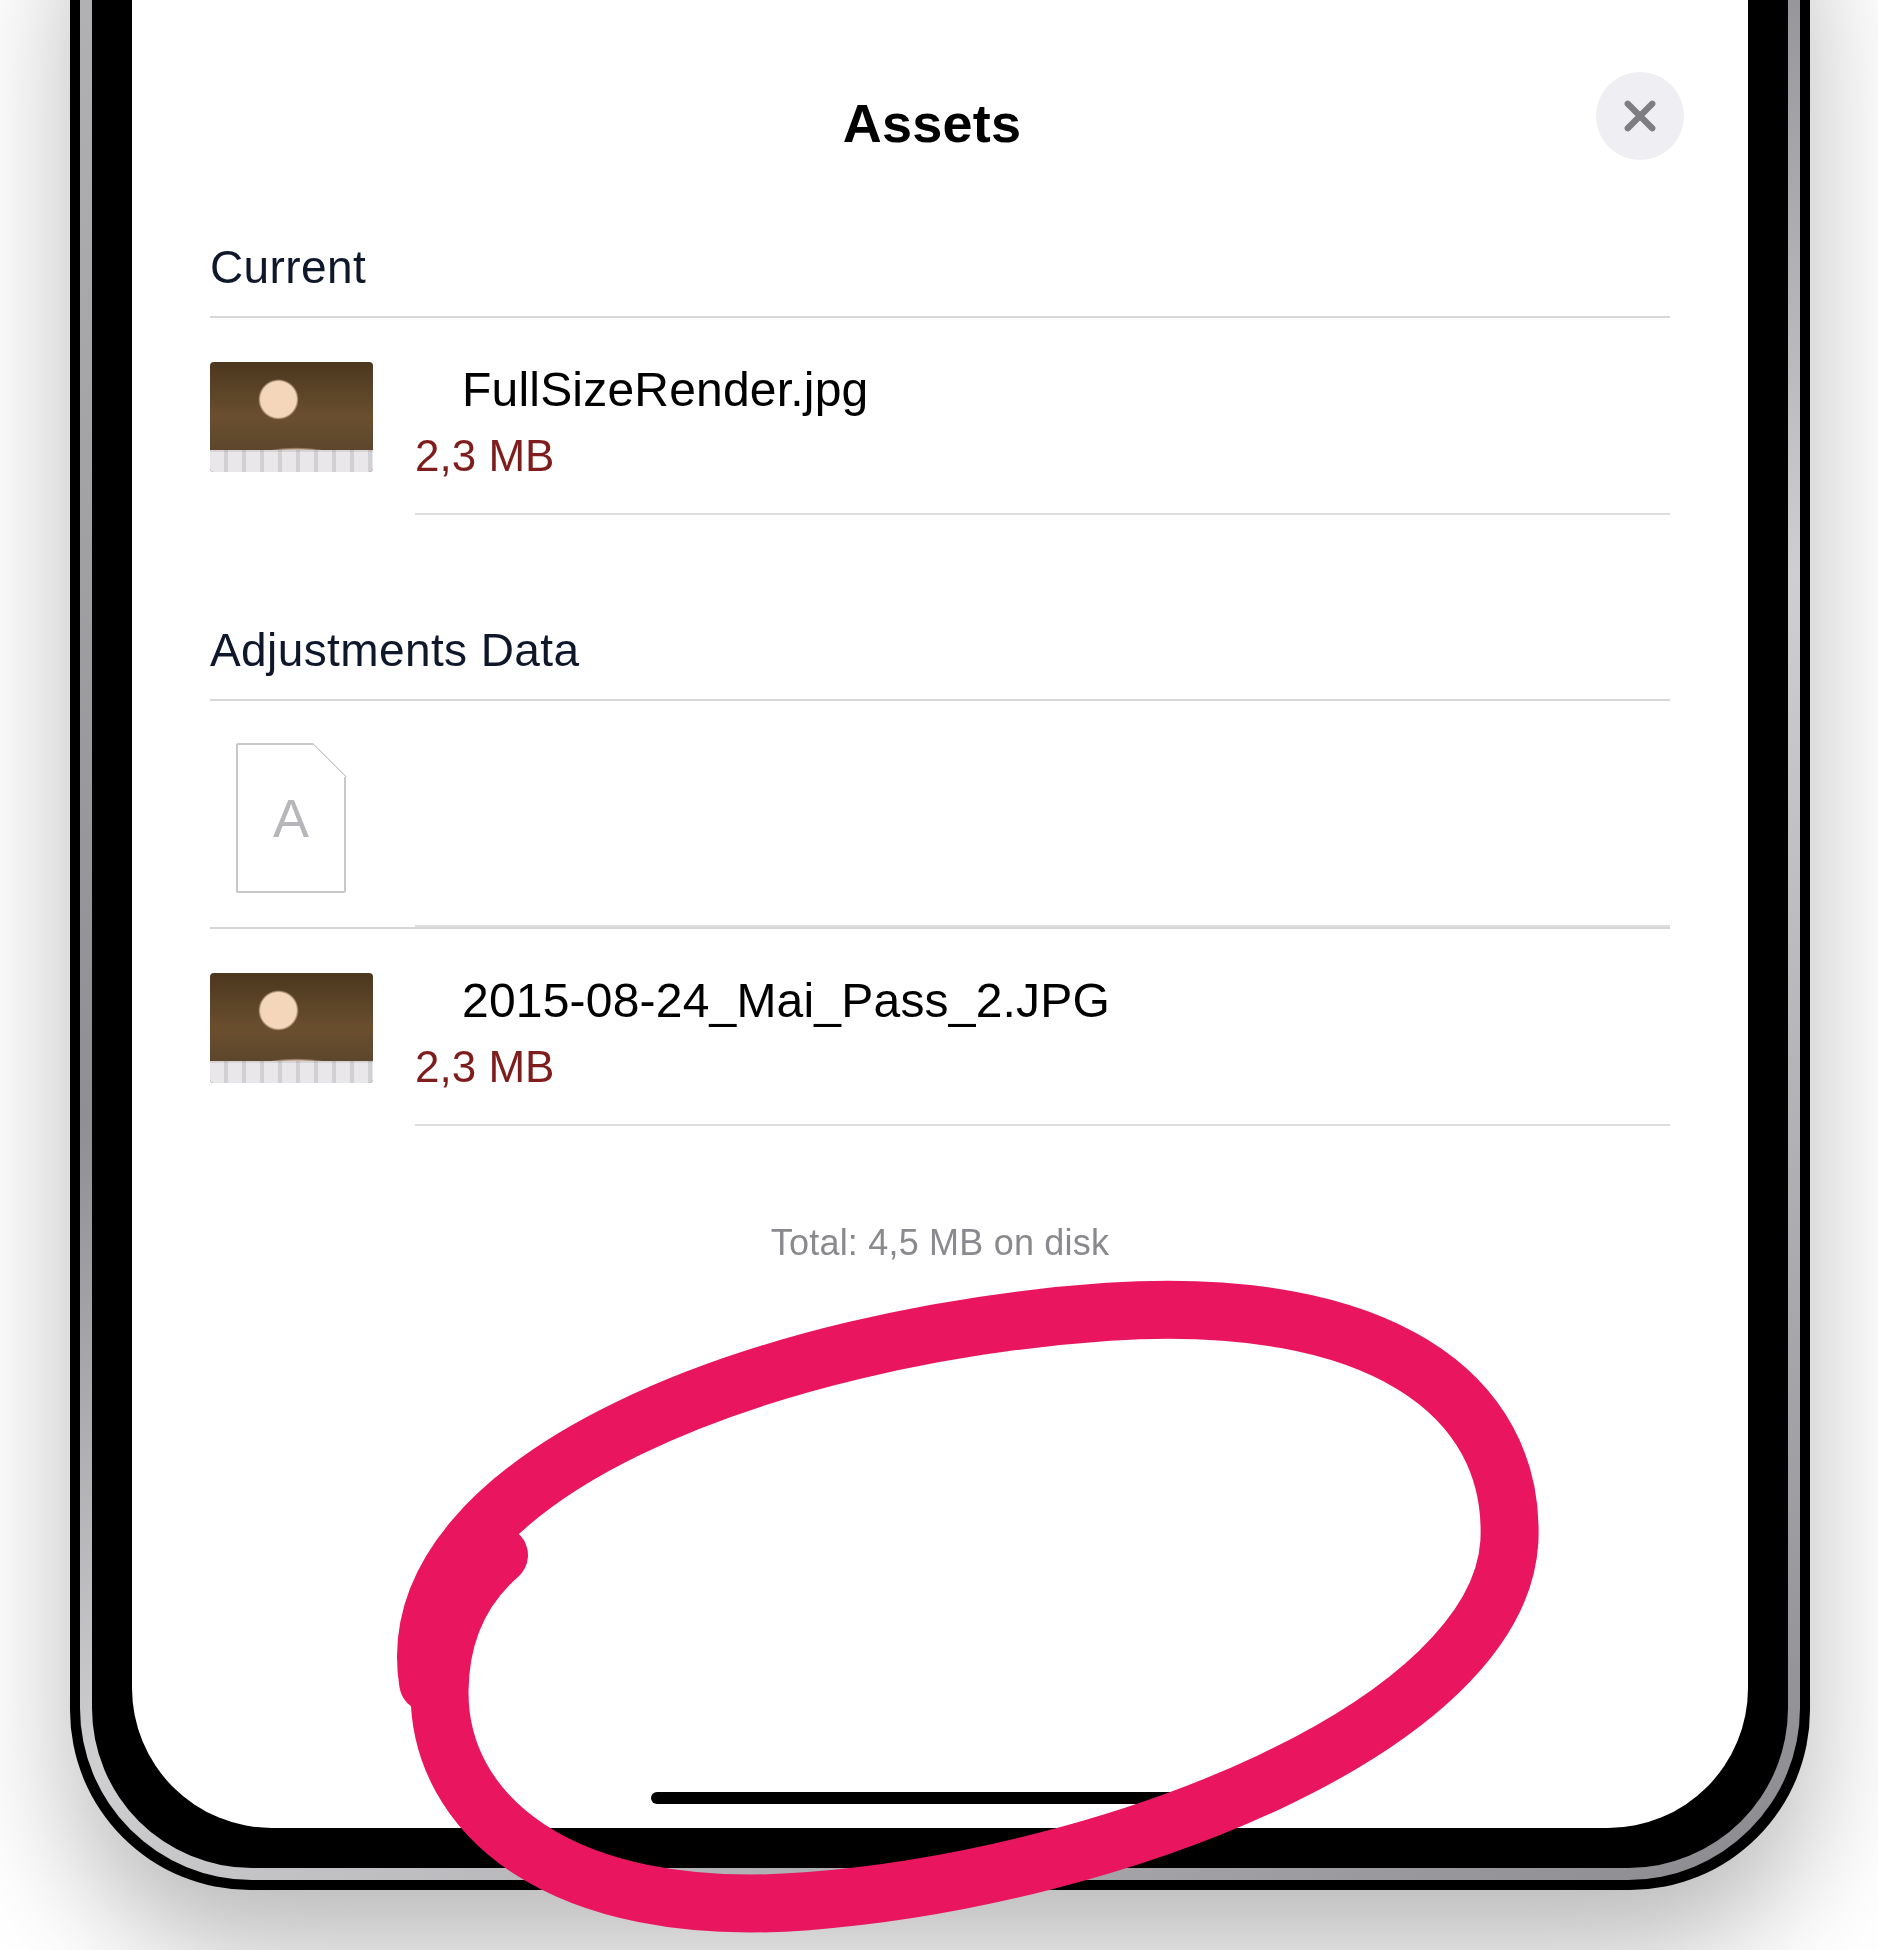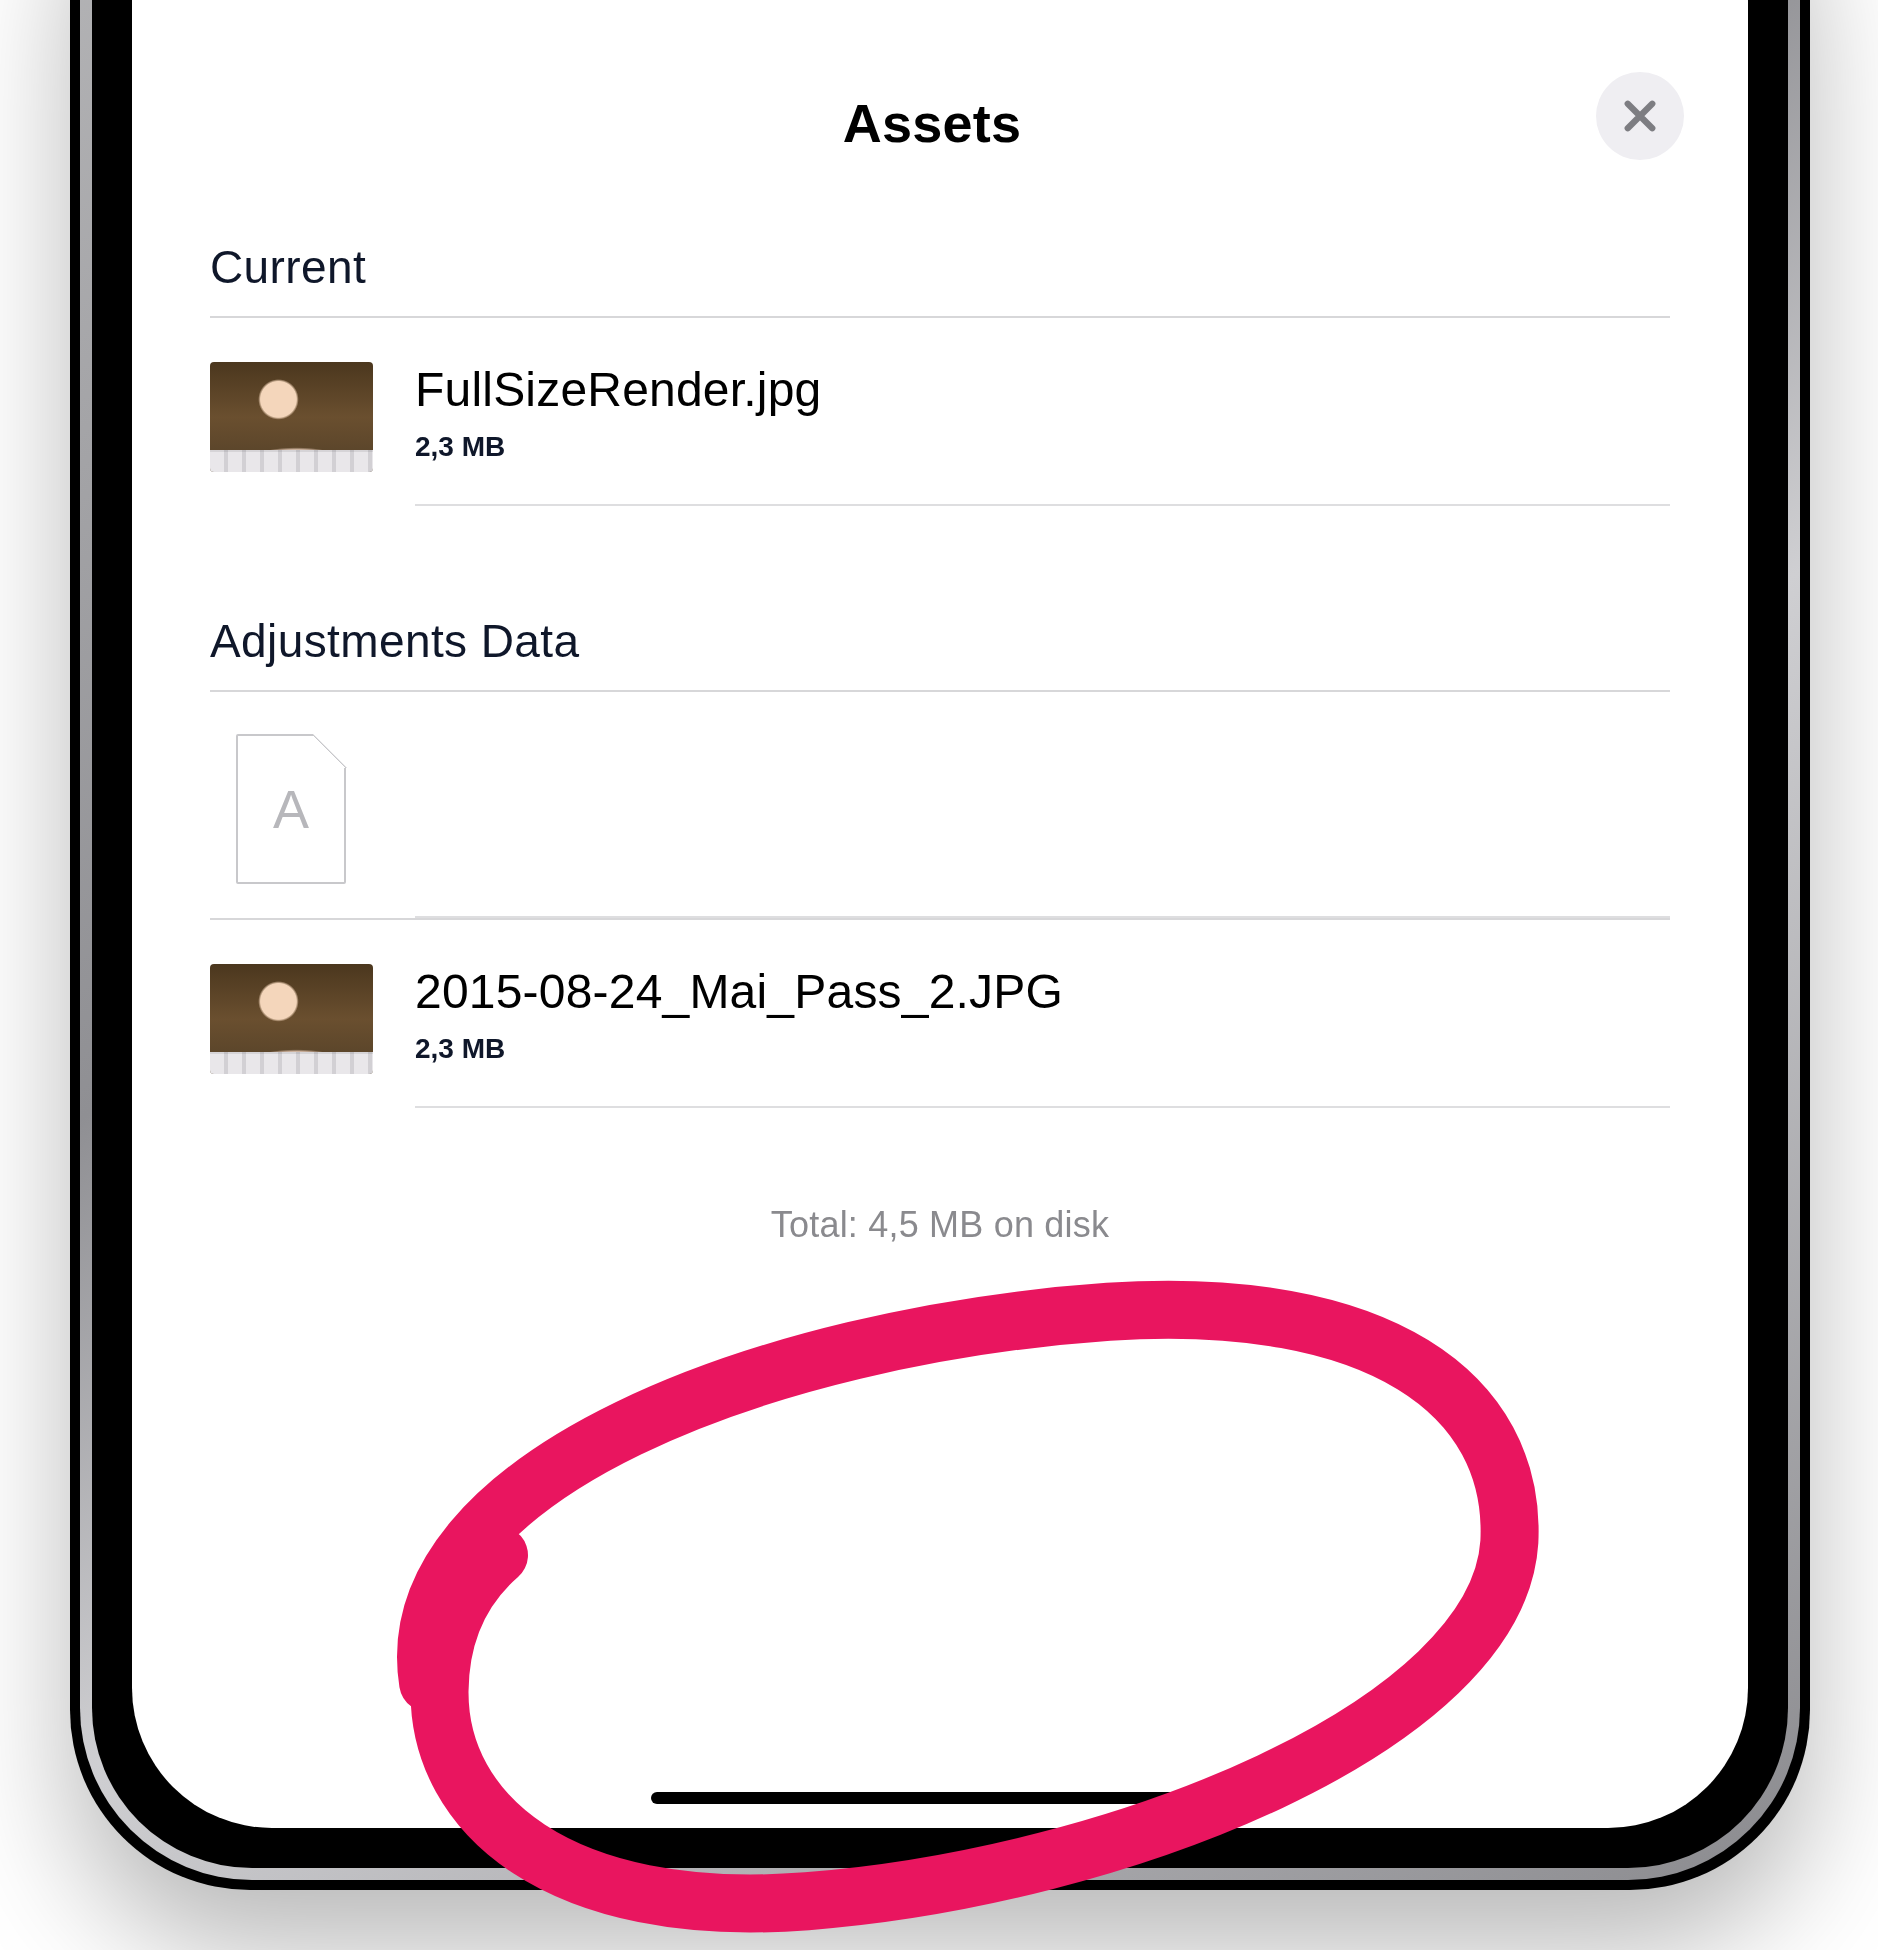--- a/index.html
+++ b/index.html
@@ -158,25 +158,26 @@
   }
   .filename {
     font-size: 48px;
     font-weight: 500;
     color: #000000;
     letter-spacing: 0.2px;
     margin-bottom: 14px;
     white-space: nowrap;
     overflow: hidden;
     text-overflow: ellipsis;
+    margin-left: 47px;
   }
   .filesize {
-    font-size: 28px;
-    color: #0f172a;
-    font-weight: 700;
+    font-size: 44px;
+    color: #7f1d1d;
+    font-weight: 400;
   }
 
   .hr-inset {
     height: 2px;
     background: #dedee0;
     margin-left: 205px;
   }
 
   .total-row {
     text-align: center;

